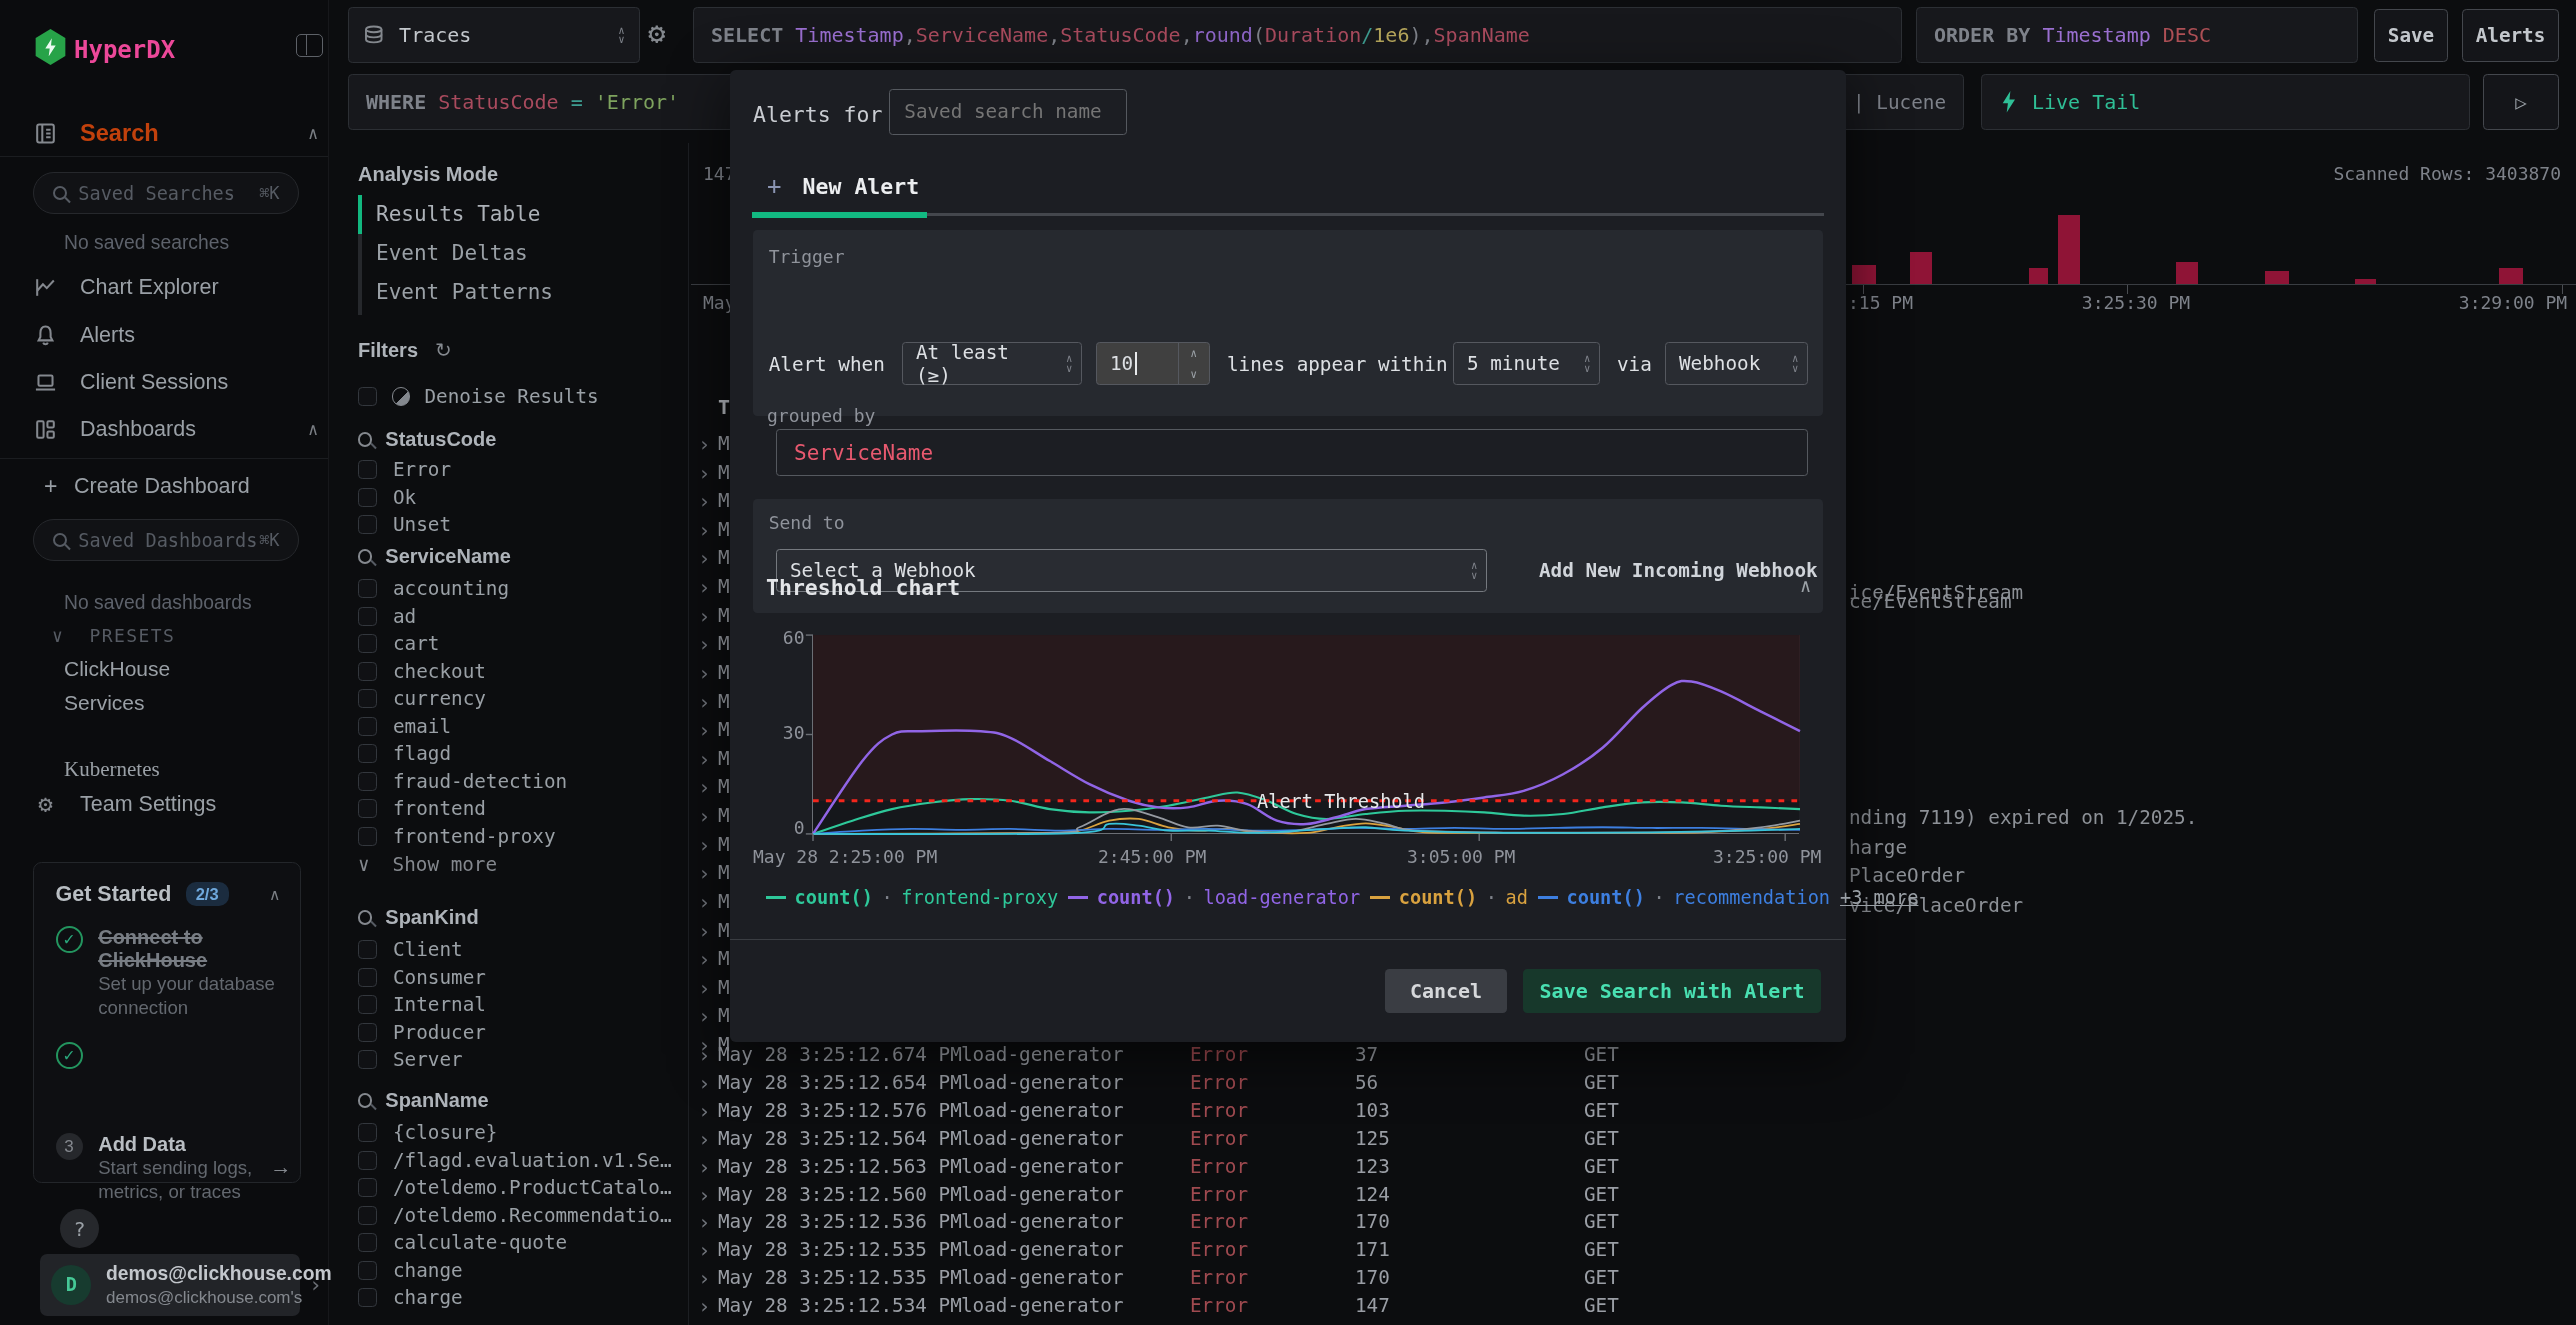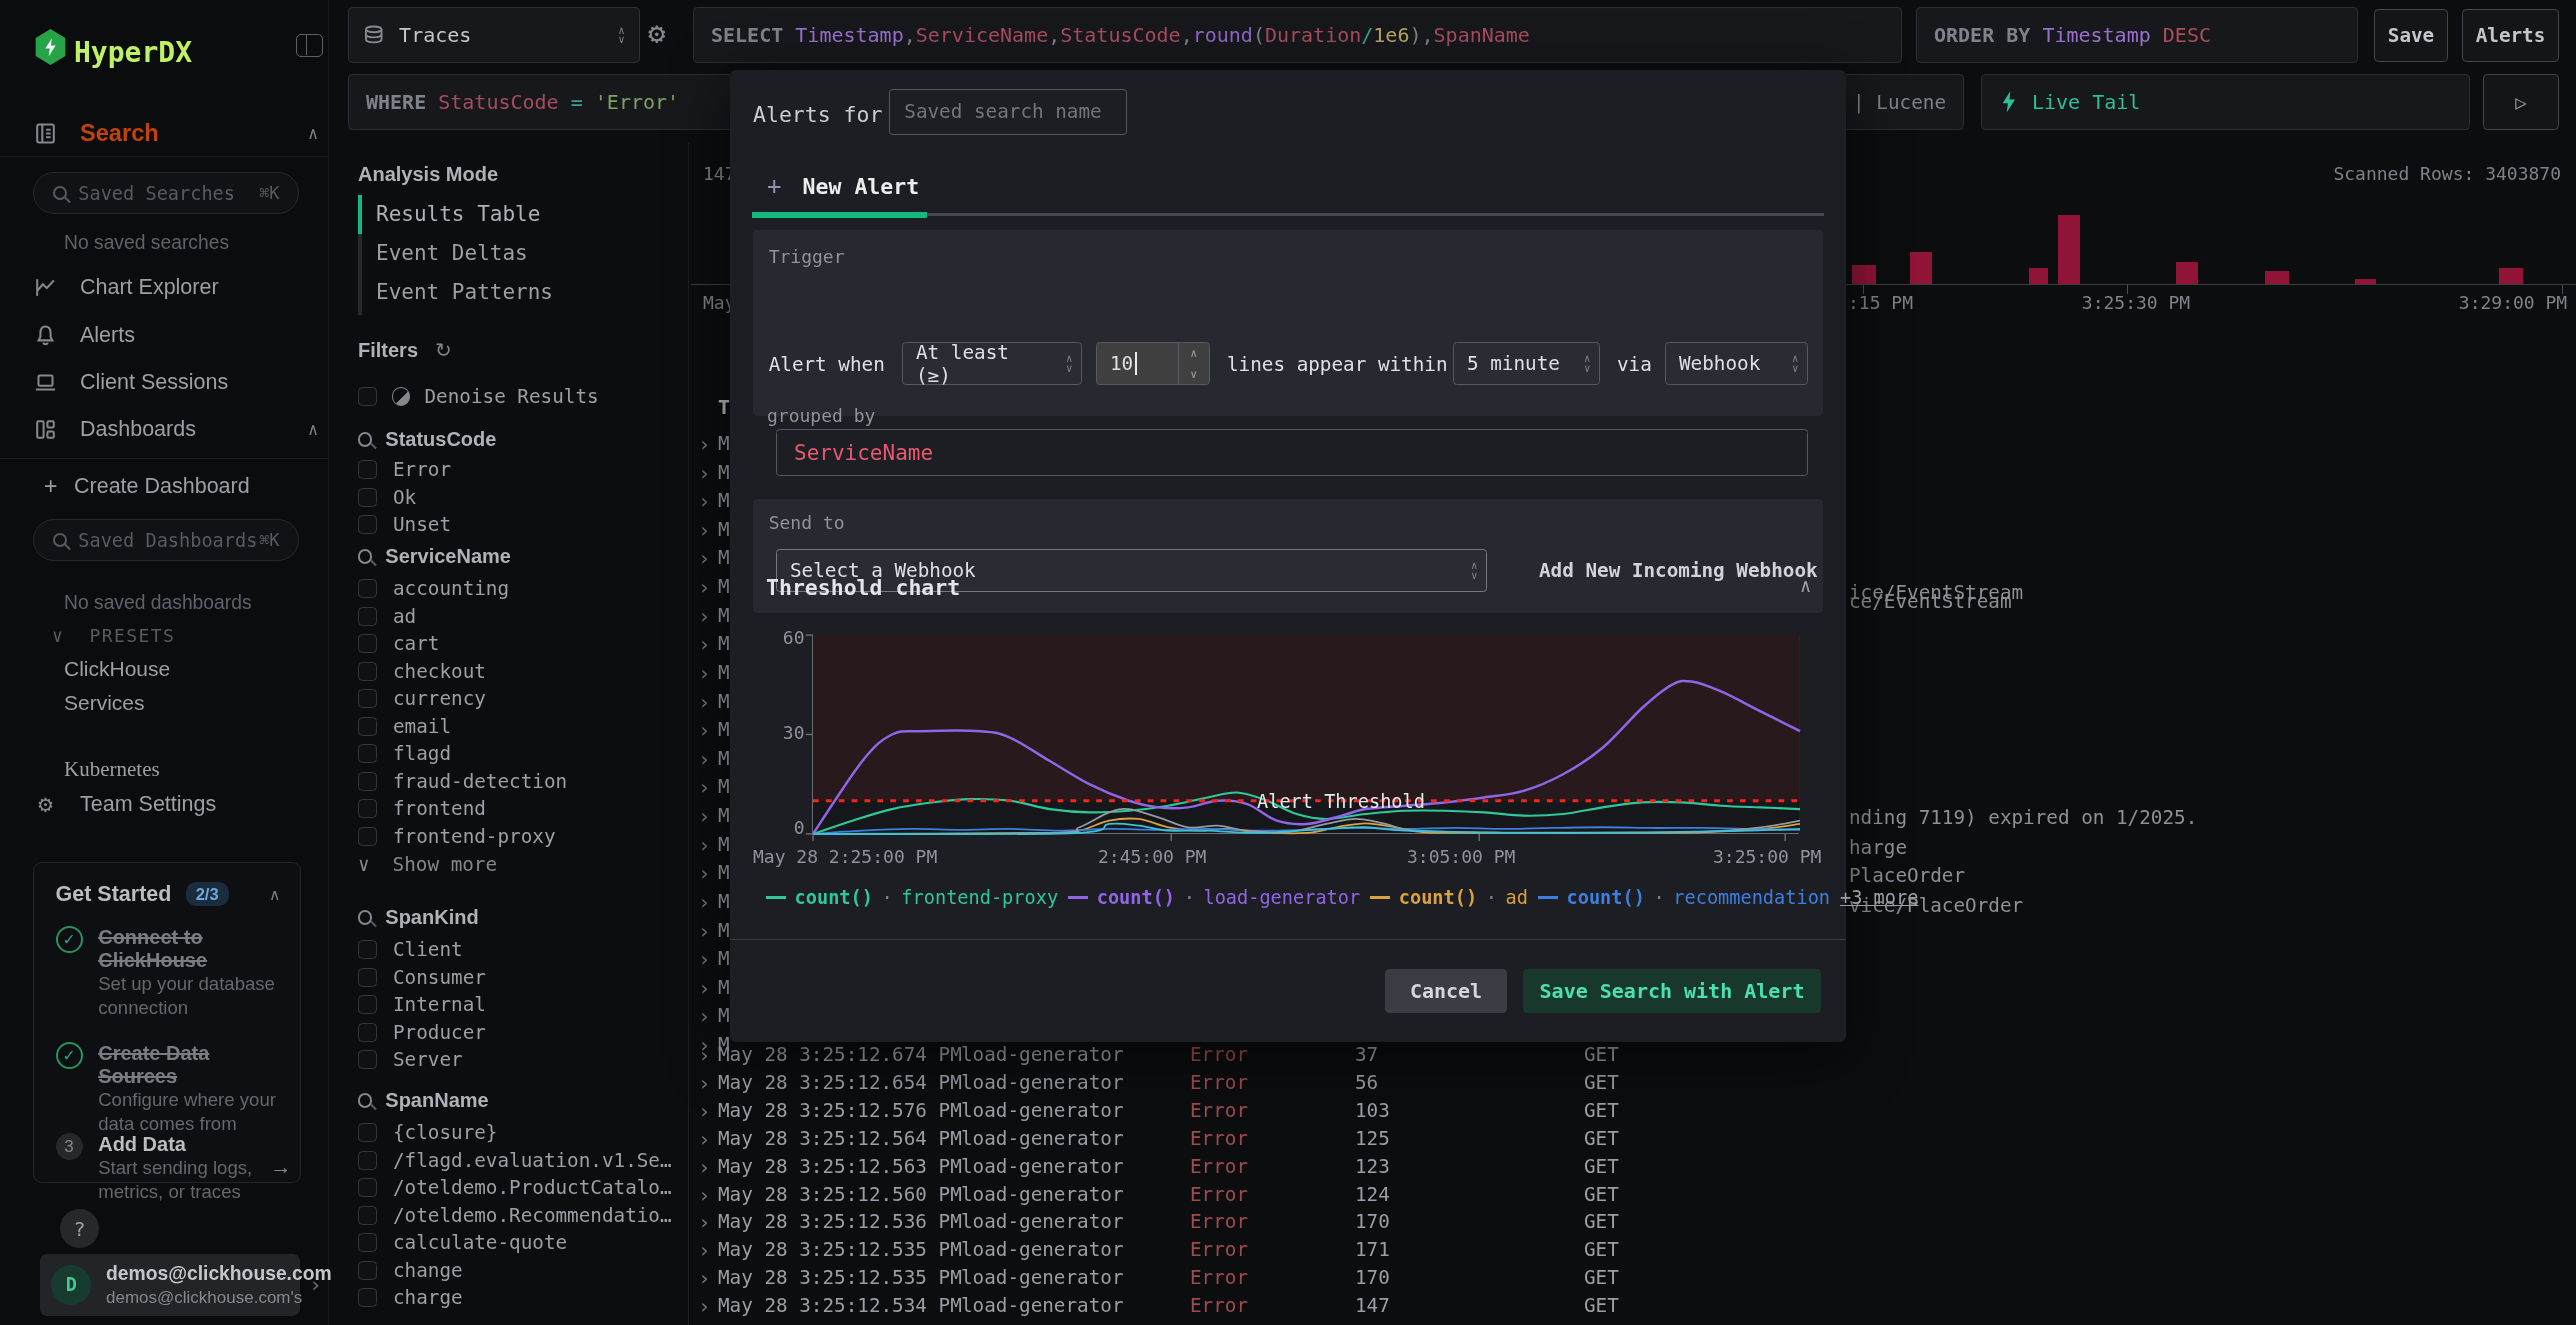--- a/index.html
+++ b/index.html
@@ -22,21 +22,21 @@
   .tok-op { color:#3e9e92; }
   .tok-num { color:#b7a75c; }
   .tok-str { color:#7ea35e; }
   .tok-desc { color:#ad4f55; }
   .tok-lang-active { color:#2f9e78; }
   .tok-lang { color:#7e828a; }
 
   
   .sidebar { position:absolute; left:0; top:0; width:329px; height:1325px; background:#0b0c0e; border-right:0.7px solid #17181b; }
   .logo-hex { position:absolute; left:34px; top:29px; width:33px; height:36px; background:#27a348; clip-path:polygon(50% 0,95% 25%,95% 75%,50% 100%,5% 75%,5% 25%); display:flex; align-items:center; justify-content:center; }
-  .brand { position:absolute; left:74px; top:36px; font-size:28px; font-weight:bold; color:#bef264; }
+  .brand { position:absolute; left:74px; top:36px; font-size:24px; font-weight:bold; color:#ec4899; }
   .collapse-ic { position:absolute; left:296px; top:34px; width:27px; height:23px; border:1.4px solid #5d6167; border-radius:5px; }
   .collapse-ic::after { content:''; position:absolute; left:8.6px; top:0; width:1.4px; height:20px; background:#5d6167; }
   .nav-row { position:absolute; left:0; width:329px; height:34px; display:flex; align-items:center; cursor:pointer; }
   .nav-ic { position:absolute; left:34px; width:23px; display:flex; justify-content:center; color:#84888e; }
   .nav-label { position:absolute; left:80px; font-size:21.5px; color:#9aa0a6; }
   .pill { position:absolute; left:33px; width:266px; height:42px; border:1.4px solid #26282c; background:#111215; border-radius:21.5px; display:flex; align-items:center; padding:0 18.6px; cursor:text; }
   .pill .ph { font-size:18.6px; color:#565b63; margin-left:11.4px; }
   .pill .kbd { margin-left:auto; font-size:17px; color:#565b63; }
   .mag { width:14.3px; height:14.3px; border:2.1px solid #565b63; border-radius:50%; position:relative; flex:none; }
   .mag::after { content:''; position:absolute; width:7.2px; height:2.1px; background:#565b63; transform:rotate(45deg); right:-6.4px; bottom:-2.9px; }
@@ -243,24 +243,20 @@
       </div>
       <div style="position:absolute;left:21.5px;top:63px;display:flex;gap:15.7px;">
         <span class="gs-check">✓</span>
         <span style="width:179px;">
           <span class="gs-item-title gs-done">Connect to ClickHouse</span>
           <div class="gs-desc">Set up your database connection</div>
         </span>
       </div>
       <div style="position:absolute;left:21.5px;top:179px;display:flex;gap:15.7px;">
         <span class="gs-check">✓</span>
-        <span style="width:179px;">
-          <span class="gs-item-title gs-done">Create Data Sources</span>
-          <div class="gs-desc">Configure where your data comes from</div>
-        </span>
       </div>
       <div style="position:absolute;left:21.5px;top:270px;display:flex;gap:15.7px;">
         <span class="gs-step">3</span>
         <span style="width:156px;">
           <span class="gs-item-title" style="color:#b9bec3;">Add Data</span>
           <div class="gs-desc">Start sending logs, metrics, or traces</div>
         </span>
         <span style="color:#84888e;font-size:21.5px;margin-top:21.5px;">→</span>
       </div>
     </div>

